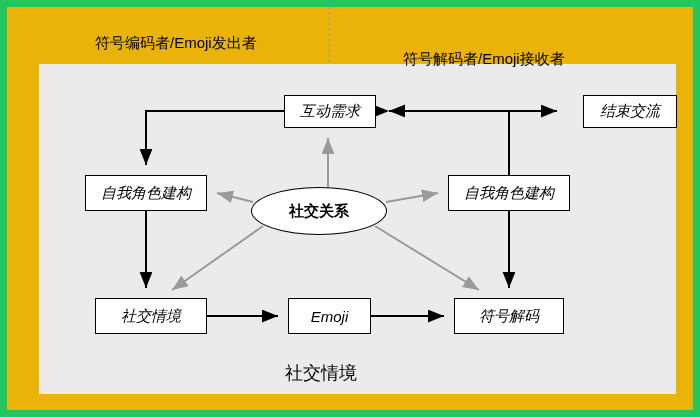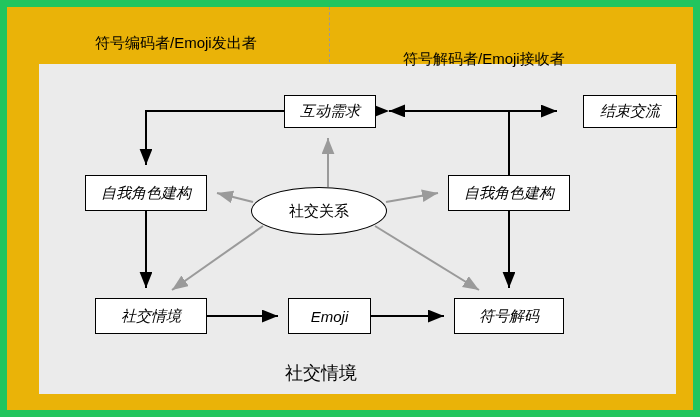--- a/index.html
+++ b/index.html
@@ -72,20 +72,21 @@
     border: 1px solid #000000;
     border-radius: 50%;
     background: #ffffff;
     display: flex;
     align-items: center;
     justify-content: center;
     font-size: 15px;
     color: #000000;
     white-space: nowrap;
     box-sizing: border-box;
+    font-weight: bold;
   }
   #label-context {
     position: absolute;
     left: 278px;
     top: 354px;
     font-size: 18px;
     color: #000000;
     white-space: nowrap;
   }
   svg.edges {

